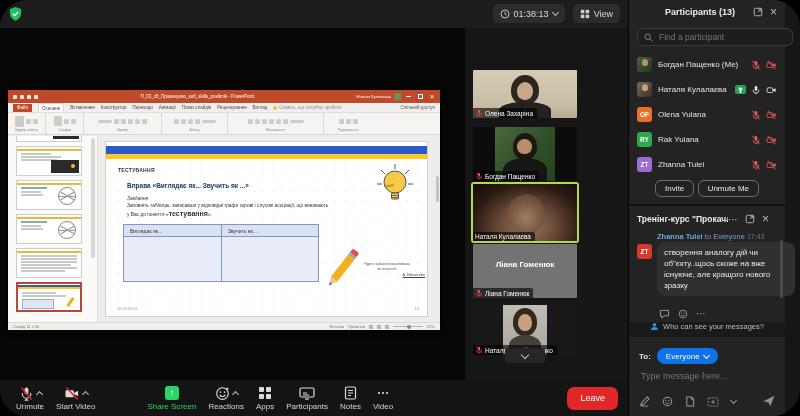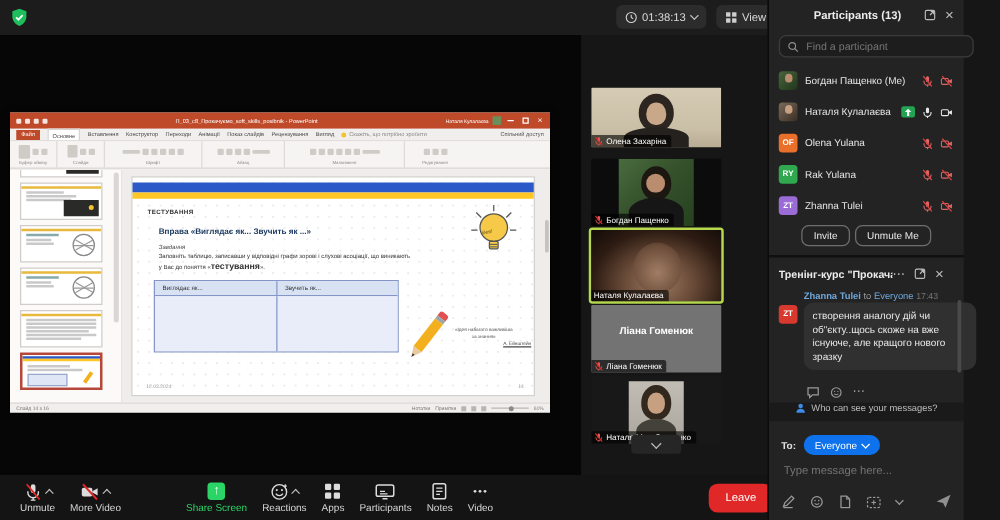--- a/index.html
+++ b/index.html
@@ -1,17 +1,17 @@
 <!DOCTYPE html>
 <html><head>
 <meta charset="utf-8">
 <style>
   html,body{margin:0;padding:0;background:#000;}
   *{box-sizing:border-box;font-family:"Liberation Sans","DejaVu Sans",sans-serif;}
-  .app{position:relative;width:800px;height:416px;background:#161616;overflow:hidden;}
+  .app{position:relative;width:800px;height:416px;background:#161616;overflow:hidden;border-radius:27px;}
 
   
   .topbar{position:absolute;left:0;top:0;width:628px;height:28px;background:#1c1c1c;}
   .shield{position:absolute;left:8px;top:6px;}
   .tb-right{position:absolute;right:8px;top:4px;display:flex;gap:8px;align-items:center;}
   .pill{display:flex;align-items:center;gap:4px;background:#2c2c2c;border-radius:5px;height:19px;padding:0 7px;color:#d8d8d8;font-size:9px;cursor:pointer;}
   .chev{display:inline-block;width:5px;height:5px;border-right:1.2px solid #bdbdbd;border-bottom:1.2px solid #bdbdbd;}
   .chev.down{transform:rotate(45deg);margin-top:-2px;}
   .chev.up{transform:rotate(-135deg);margin-top:3px;}
 
@@ -115,21 +115,21 @@
   .toolbar{position:absolute;left:0;top:380px;width:628px;height:36px;background:#141414;display:flex;align-items:center;padding:0 10px;}
   .tbi{display:flex;flex-direction:column;align-items:center;color:#d6d6d6;font-size:8px;cursor:pointer;padding:0 6px;}
   .tbi .ic{height:15px;display:flex;align-items:center;gap:3px;}
   .tbi .lbl{margin-top:1px;white-space:nowrap;}
   .tbi.green .lbl{color:#2bd467;}
   .count{color:#fff;font-size:7px;margin-left:1px;align-self:flex-start;margin-top:1px;}
   .share-ic{width:14px;height:14px;background:#2bd467;border-radius:3px;color:#fff;font-size:10px;line-height:14px;text-align:center;font-weight:bold;}
   .leave{margin-left:auto;background:#e02828;color:#fff;border:none;border-radius:7px;height:23px;padding:0 13px;font-size:9px;cursor:pointer;}
 
   
-  .side{position:absolute;left:614px;top:0;width:157px;height:416px;background:#232323;border-left:1px solid #050505;}
+  .side{position:absolute;left:628px;top:0;width:157px;height:416px;background:#232323;border-left:1px solid #050505;}
   .pp-head{position:absolute;left:0;top:0;width:100%;height:24px;display:flex;align-items:center;}
   .pp-title{flex:1;text-align:center;color:#ececec;font-size:9px;font-weight:bold;padding-left:18px;}
   .hicons{display:flex;gap:7px;margin-right:8px;align-items:center;}
   .search{position:absolute;left:8px;top:28px;width:156px;height:18px;background:#1d1d1d;border:1px solid #3c3c3c;border-radius:6px;display:flex;align-items:center;padding:0 6px;gap:4px;}
   .search input{background:transparent;border:none;outline:none;color:#bbb;font-size:8.5px;width:120px;}
   .prow{position:absolute;left:0;width:100%;height:25px;display:flex;align-items:center;padding:0 8px;gap:6px;}
   .pava{width:15px;height:15px;border-radius:3px;flex:none;color:#fff;font-size:6.5px;font-weight:bold;display:flex;align-items:center;justify-content:center;overflow:hidden;position:relative;}
   .pname{flex:1;color:#e4e4e4;font-size:8px;white-space:nowrap;overflow:hidden;}
   .picons{display:flex;gap:5px;align-items:center;}
   .pbtns{position:absolute;left:0;top:180px;width:100%;display:flex;justify-content:space-between;padding:0 26px;}
@@ -497,21 +497,21 @@
     </div>
     <div class="tbi" style="margin-right:40px;">
       <span class="ic">
         <svg width="16" height="15" viewBox="0 0 17 16">
             <rect x="1.5" y="4.5" width="9" height="7.5" rx="1.5" fill="#dcdcdc"></rect>
             <path d="M10.5 7.5l4.5-2.5v6l-4.5-2.5z" fill="#dcdcdc"></path>
             <path d="M2.5 1.5l12 13" stroke="#e02828" stroke-width="1.6"></path>
           </svg>
         <span class="chev up"></span>
       </span>
-      <span class="lbl">More Video</span>
+      <span class="lbl">Start Video</span>
     </div>
     <div class="tbi green">
       <span class="ic">
           <span class="share-ic">↑</span>
         </span>
       <span class="lbl">Share Screen</span>
     </div>
     <div class="tbi">
       <span class="ic">
         <svg width="15" height="15" viewBox="0 0 16 16">

